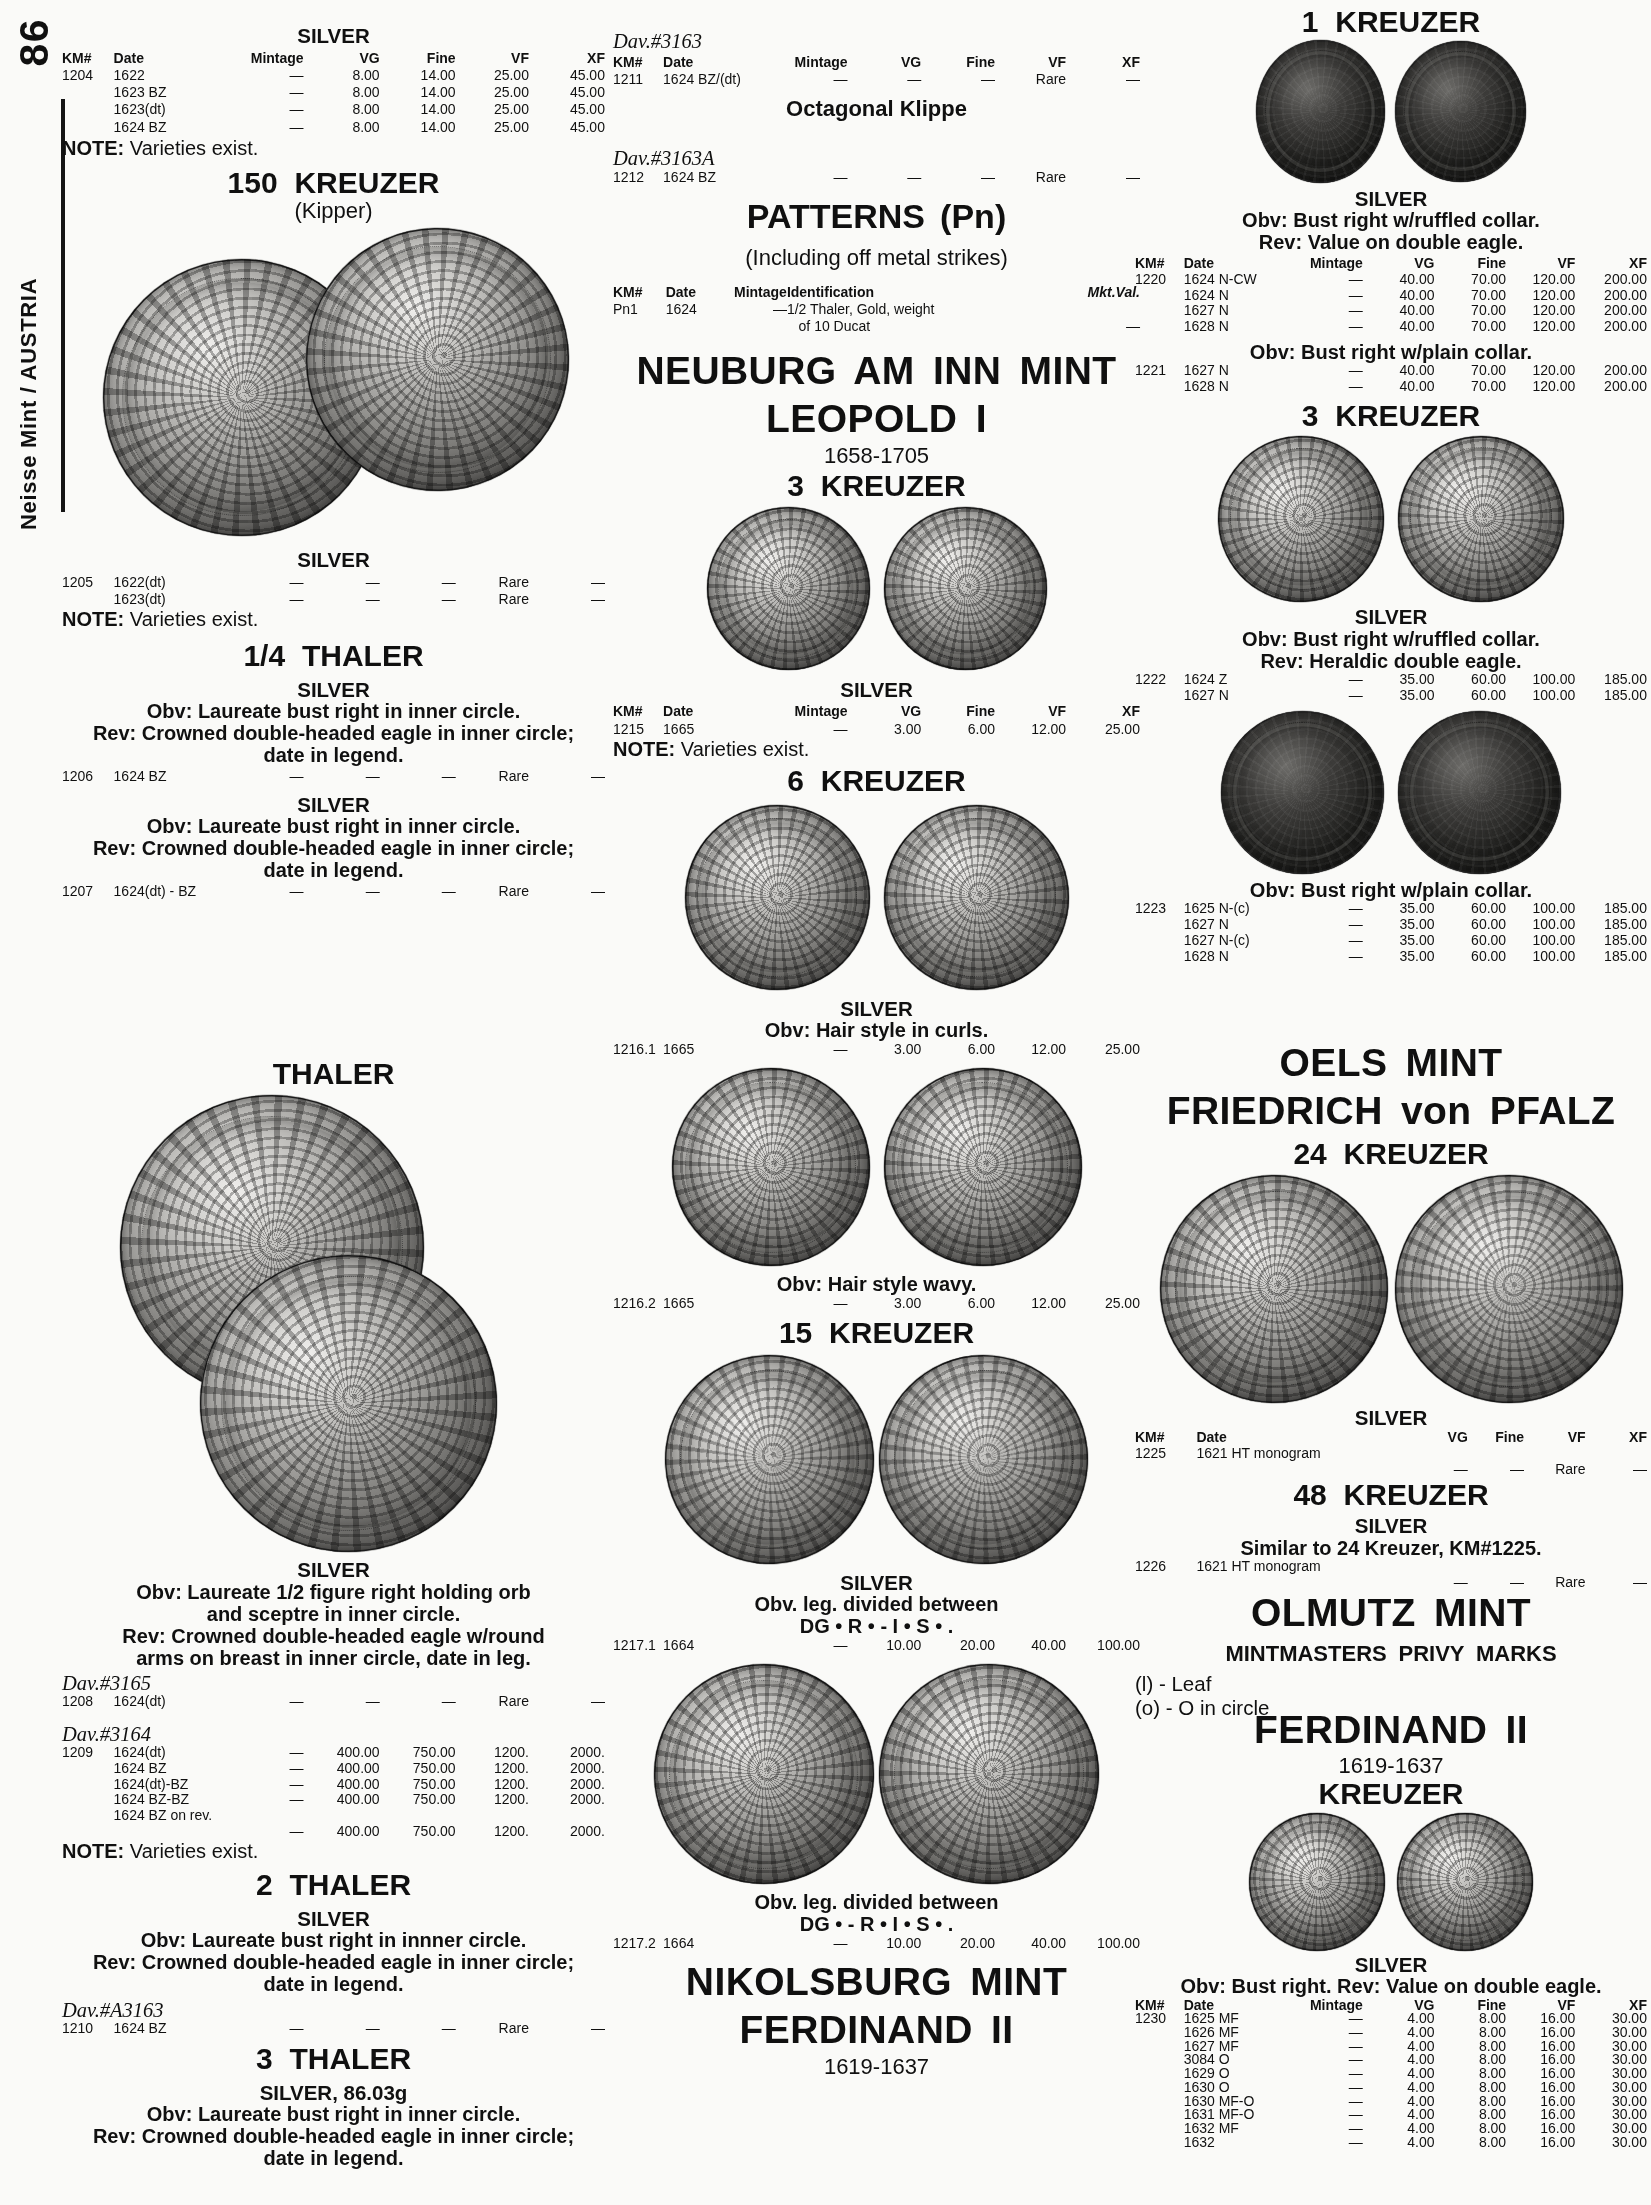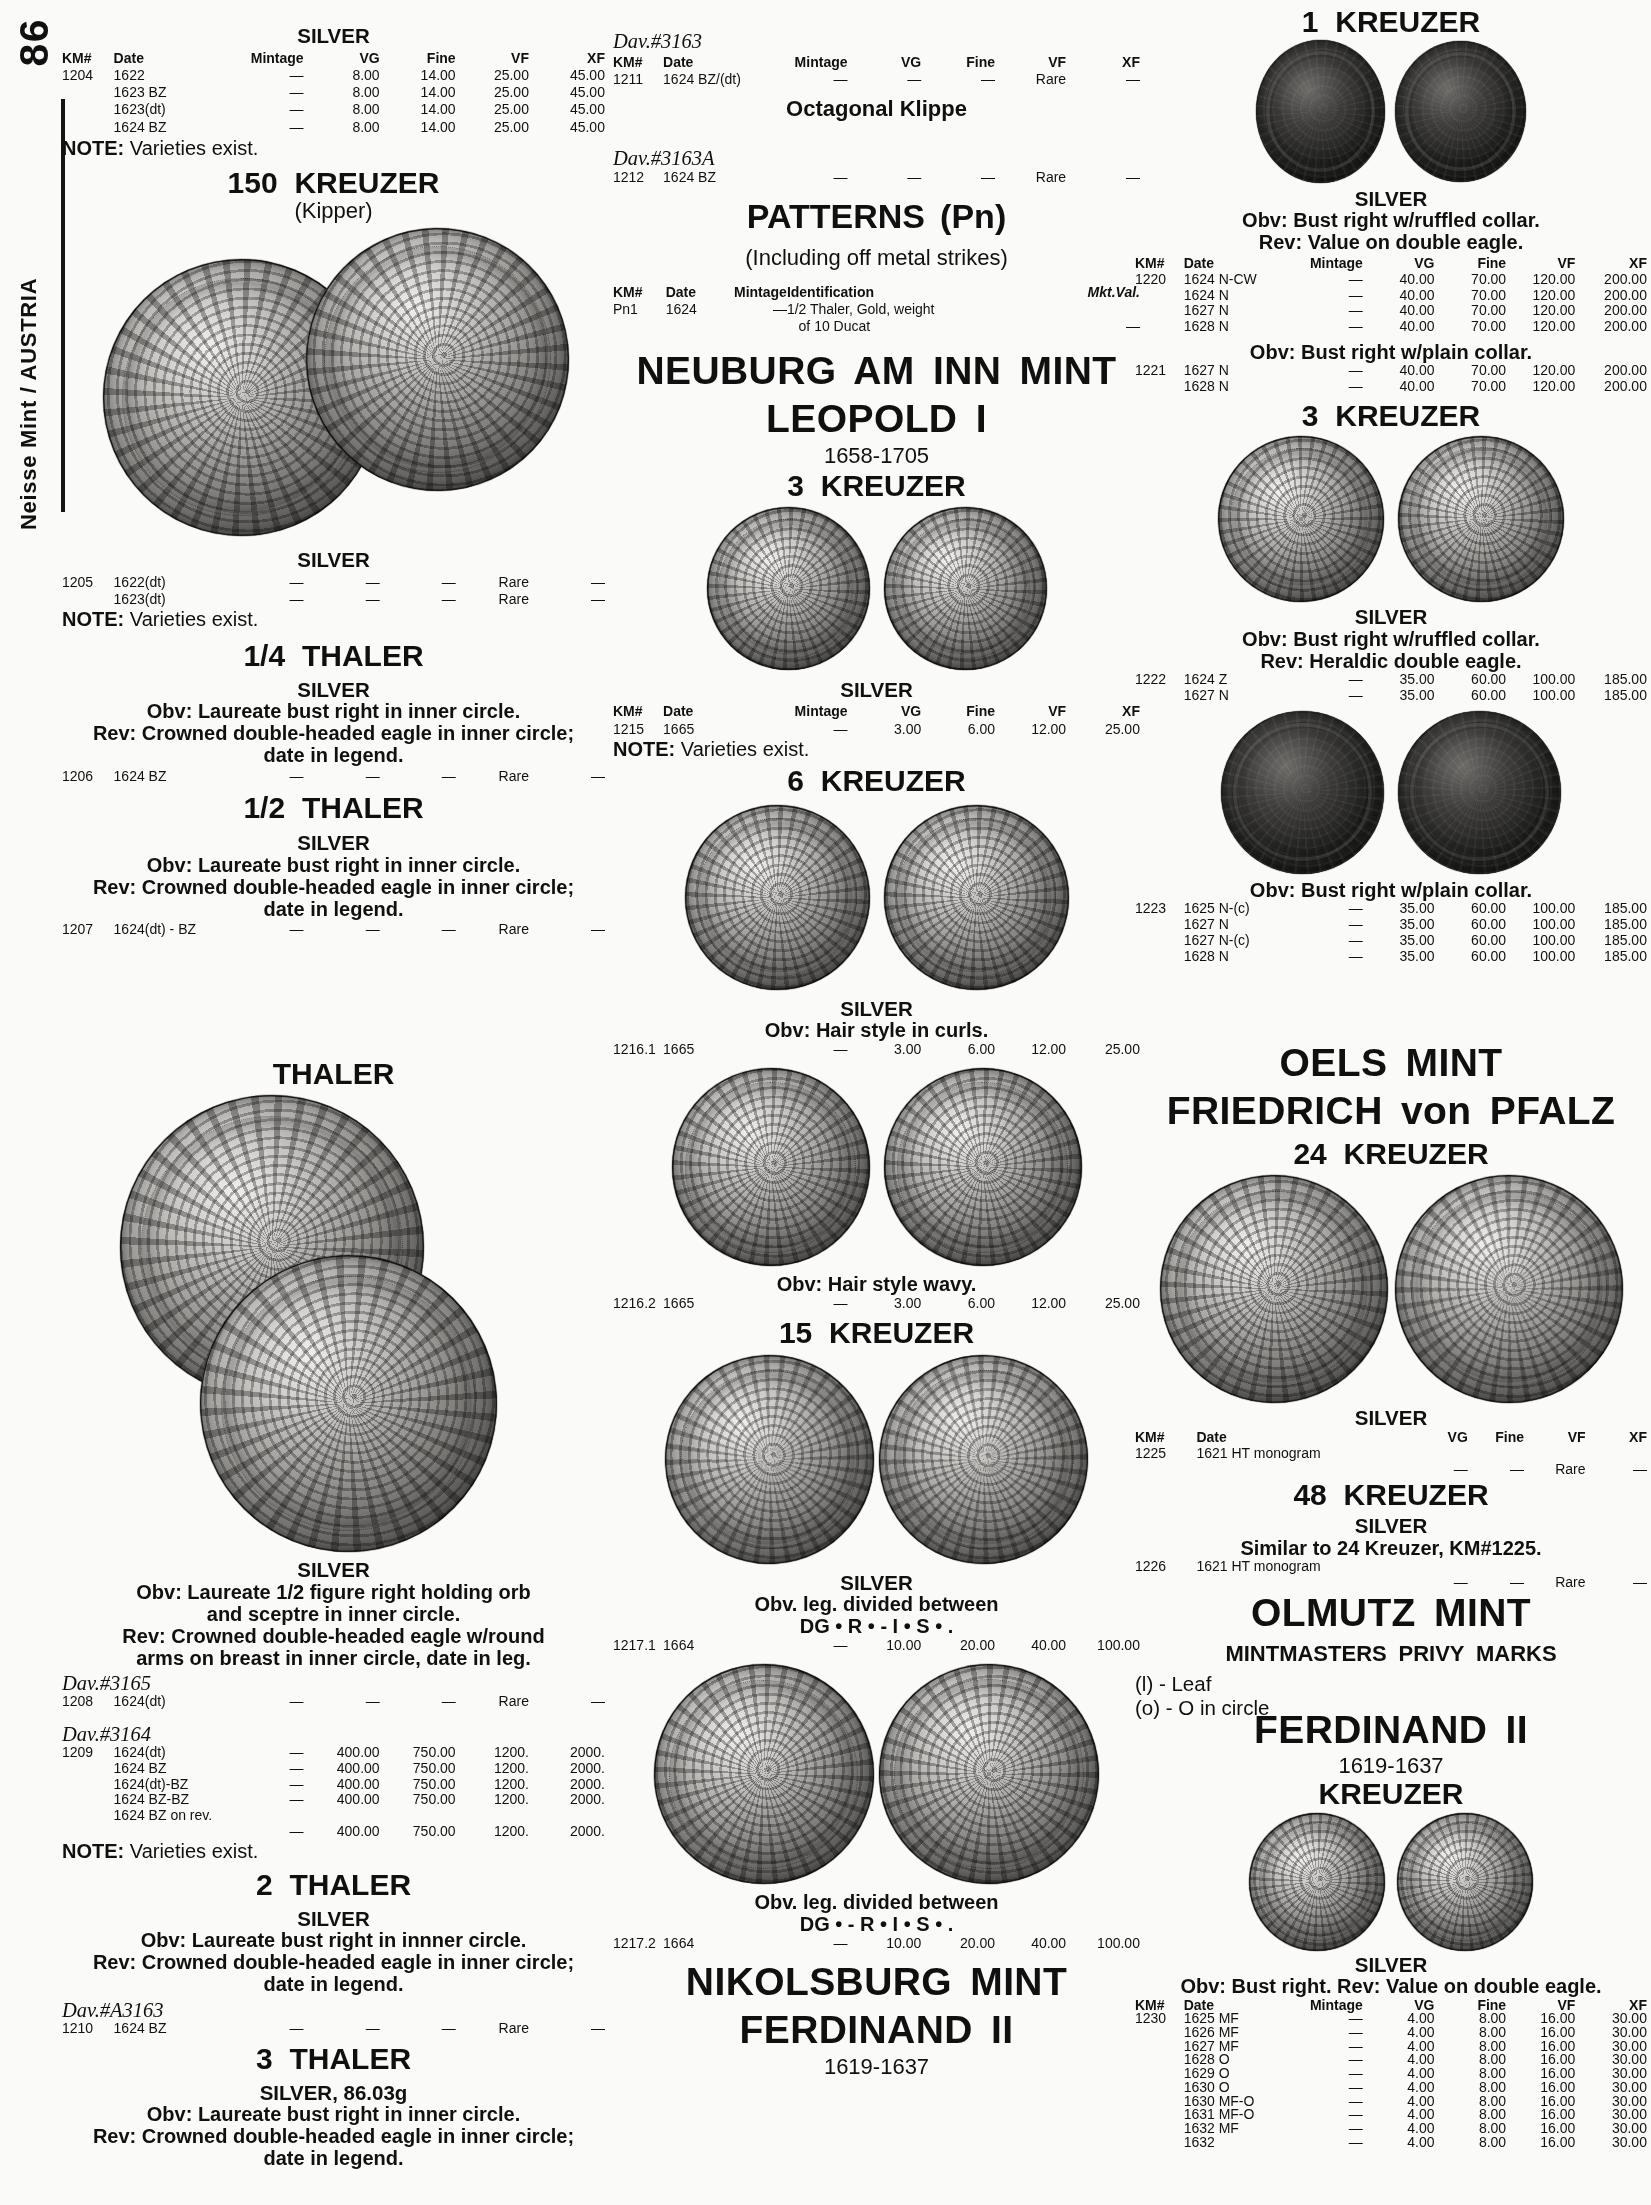--- a/index.html
+++ b/index.html
@@ -165,21 +165,20 @@
       <div class="trow">
         <span class="tc tc0">1206</span>
         <span class="tc tc1">1624 BZ</span>
         <span class="tc tc2">—</span>
         <span class="tc tc3">—</span>
         <span class="tc tc4">—</span>
         <span class="tc tc5">Rare</span>
         <span class="tc tc6">—</span>
       </div>
     </div>
-  <div class="h2" style="margin-top:7px">1/2 THALER</div>
   <div class="lbl" style="margin-top:10px">SILVER</div>
   <div class="desc">Obv: Laureate bust right in inner circle.</div>
   <div class="desc">Rev: Crowned double-headed eagle in inner circle;</div>
   <div class="desc">date in legend.</div>
   <div class="ctable t7" style="margin-top:1.4px">
       <div class="trow">
         <span class="tc tc0">1207</span>
         <span class="tc tc1">1624(dt) - BZ</span>
         <span class="tc tc2">—</span>
         <span class="tc tc3">—</span>
@@ -714,21 +713,21 @@
         <span class="tc tc0"></span>
         <span class="tc tc1">1627 MF</span>
         <span class="tc tc2">—</span>
         <span class="tc tc3">4.00</span>
         <span class="tc tc4">8.00</span>
         <span class="tc tc5">16.00</span>
         <span class="tc tc6">30.00</span>
       </div>
       <div class="trow">
         <span class="tc tc0"></span>
-        <span class="tc tc1">1628 O</span>
+        <span class="tc tc1">3084 O</span>
         <span class="tc tc2">—</span>
         <span class="tc tc3">4.00</span>
         <span class="tc tc4">8.00</span>
         <span class="tc tc5">16.00</span>
         <span class="tc tc6">30.00</span>
       </div>
       <div class="trow">
         <span class="tc tc0"></span>
         <span class="tc tc1">1629 O</span>
         <span class="tc tc2">—</span>

